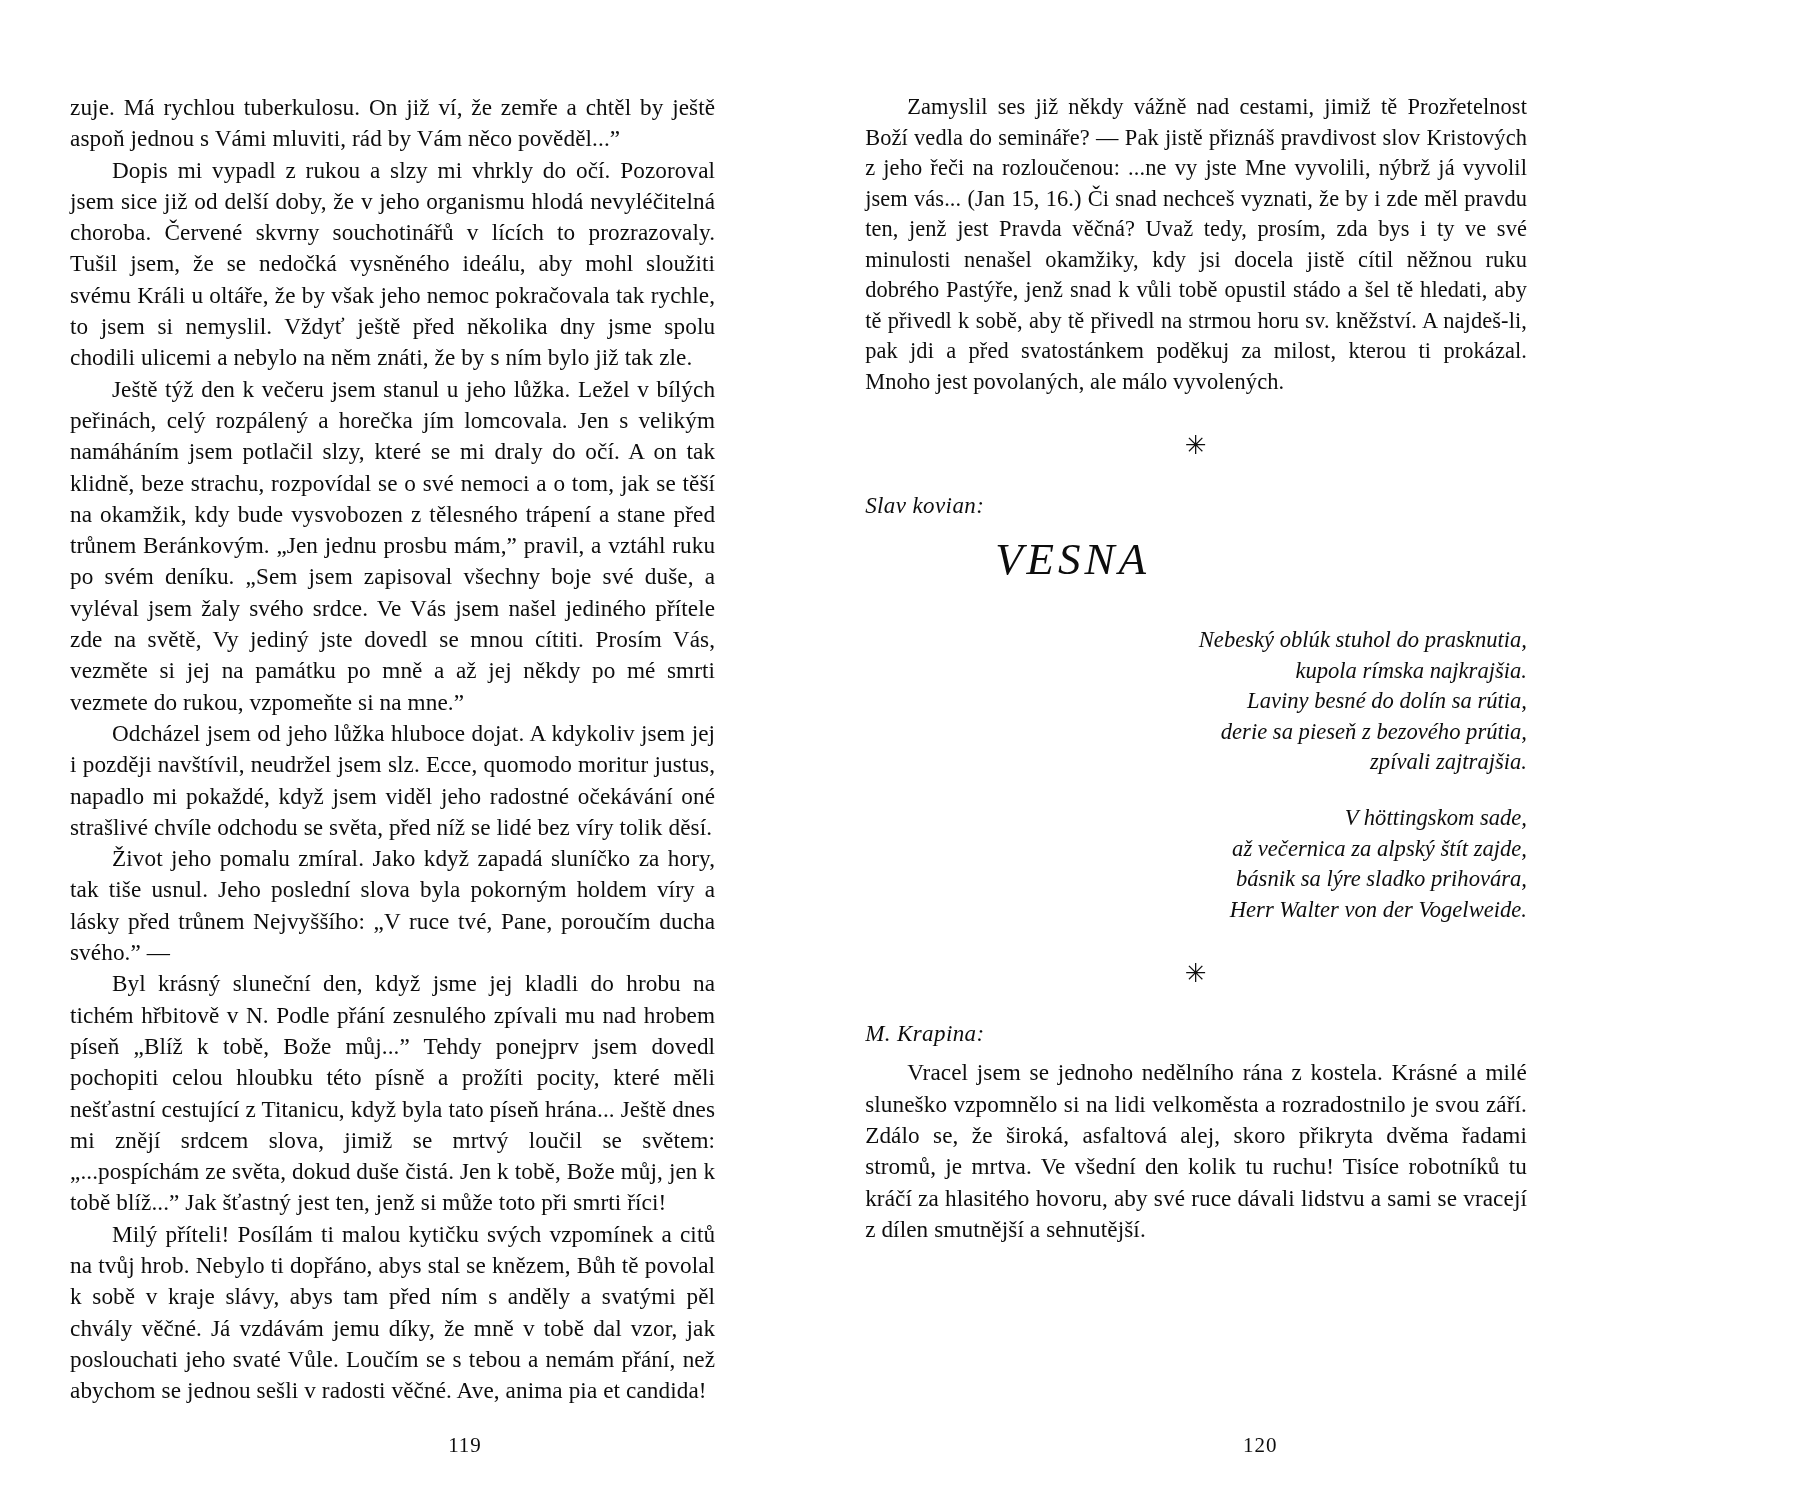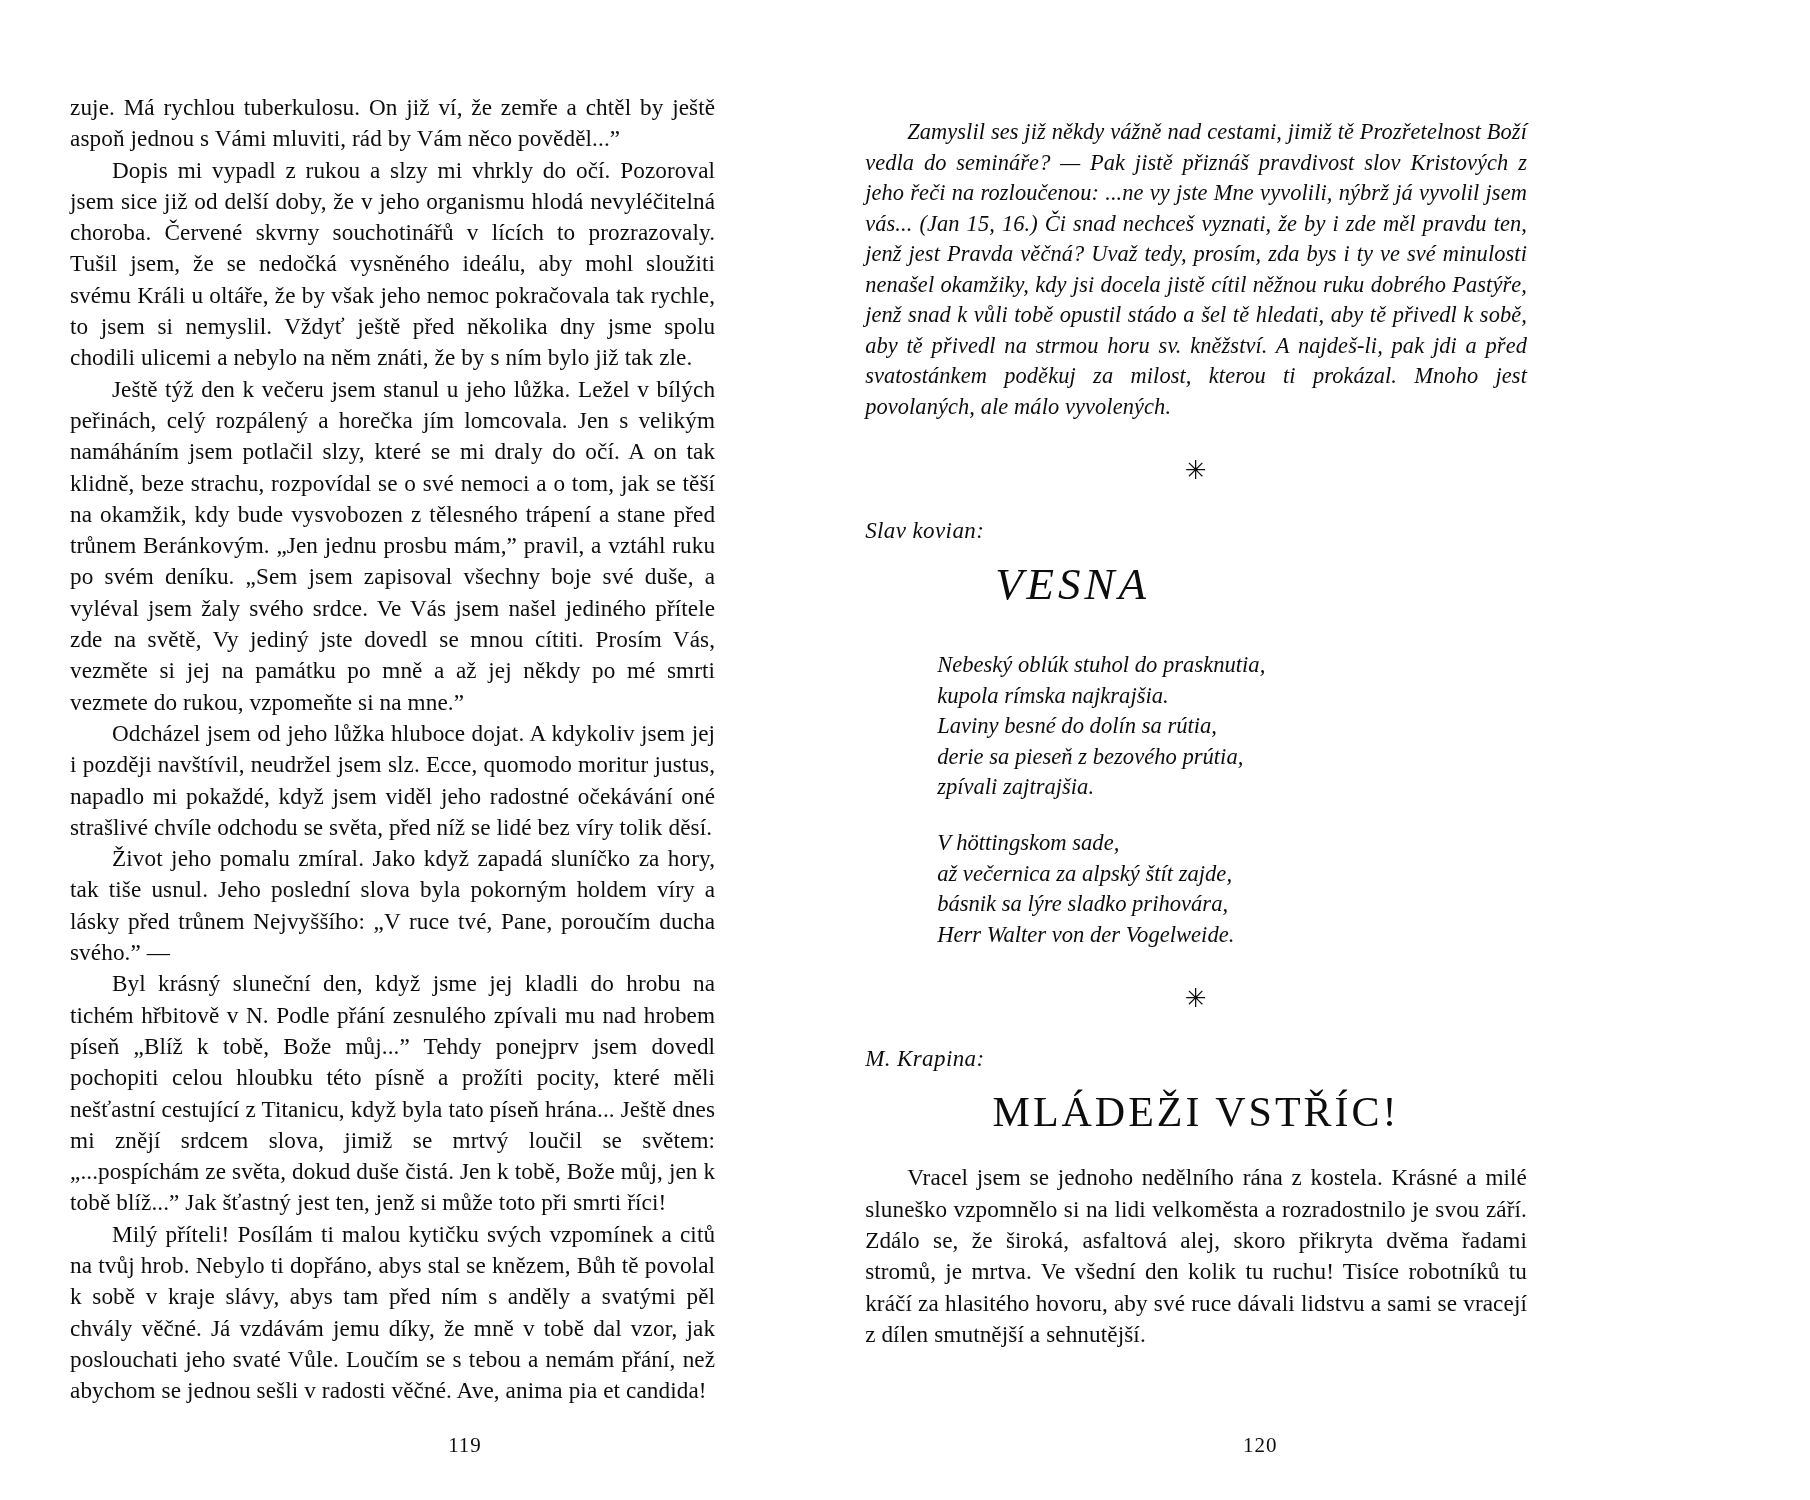--- a/index.html
+++ b/index.html
@@ -60,24 +60,22 @@
     width: 790px;
     text-align: center;
   }
   .folio-right {
     left: 0;
     width: 790px;
     text-align: center;
   }
   
   .quote-block p {
-    font-style: italic;
     font-size: 22.4px;
     line-height: 30.5px;
-    margin-top: 25px;
   }
   .quote-block p.first {
     text-indent: 42px;
   }
   .ornament {
     text-align: center;
     font-size: 26px;
     line-height: 1;
     margin: 36px 0 34px 0;
     letter-spacing: 1px;
@@ -102,20 +100,21 @@
     padding-left: 72px;
   }
   .poem .stanza {
     margin-bottom: 25px;
   }
   .poem .stanza:last-child {
     margin-bottom: 0;
   }
   .poem .line {
     white-space: pre-wrap;
+    text-align: right;
   }
   .article-title {
     font-size: 42px;
     letter-spacing: 3px;
     margin: 16px 0 26px 0;
     text-align: center;
     font-weight: normal;
   }
 </style>
 </head>
@@ -161,20 +160,19 @@
         <div class="line">až večernica za alpský štít zajde,</div>
         <div class="line">básnik sa lýre sladko prihovára,</div>
         <div class="line">Herr Walter von der Vogelweide.</div>
       </div>
     </div>
 
     <div class="ornament">✳</div>
 
     <div class="byline">M. Krapina:</div>
 
-    <h1 class="article-title">MLÁDEŽI VSTŘÍC!</h1>
 
     <p class="indent">Vracel jsem se jednoho nedělního rána z kostela. Krásné a milé sluneško vzpomnělo si na lidi velkoměsta a rozradostnilo je svou září. Zdálo se, že široká, asfaltová alej, skoro přikryta dvěma řadami stromů, je mrtva. Ve všední den kolik tu ruchu! Tisíce robotníků tu kráčí za hlasitého hovoru, aby své ruce dávali lidstvu a sami se vracejí z dílen smutnější a sehnutější.</p>
 
     <div class="folio folio-right">120</div>
   </div>
 
 </div>
 
 </body></html>

